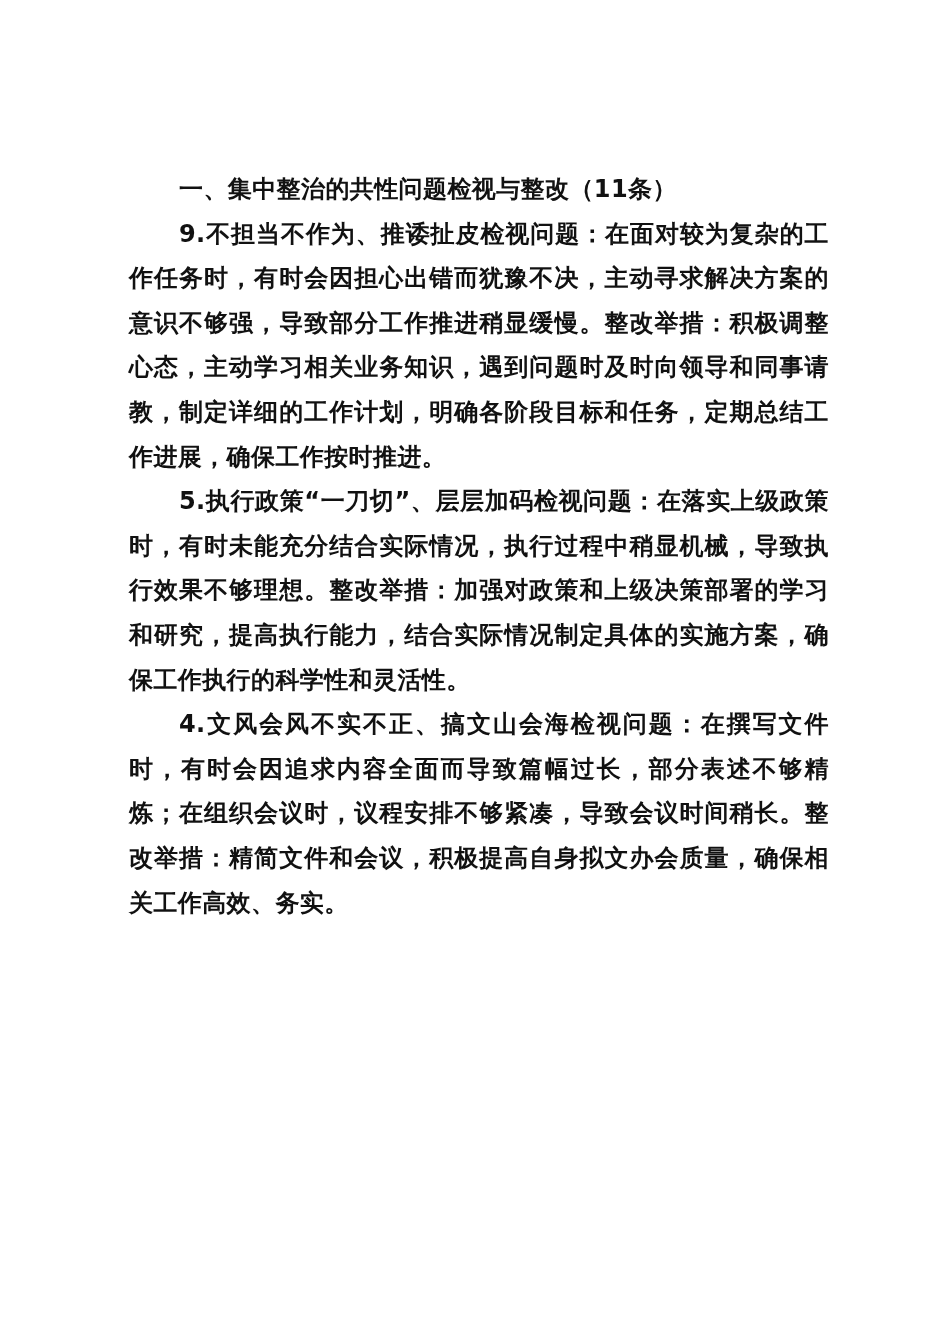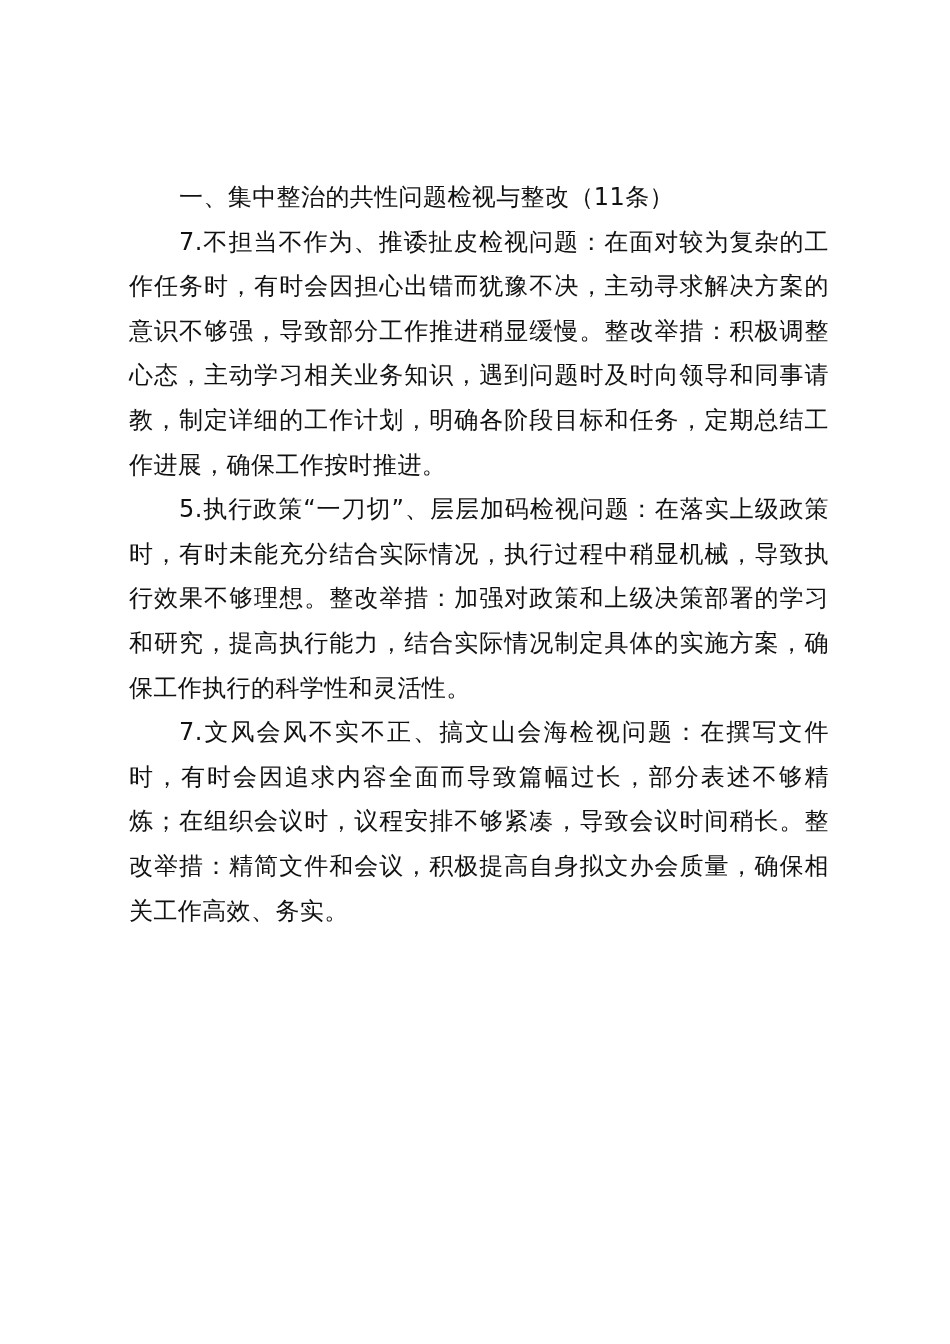--- a/index.html
+++ b/index.html
@@ -11,37 +11,38 @@
       width: 950px;
       height: 1344px;
       position: relative;
       overflow: hidden;
       font-family: "DejaVu Sans", "Liberation Sans", sans-serif;
       color: #111111;
     }
     .page {
       position: absolute;
       left: 129px;
-      top: 175px;
+      top: 167px;
       width: 700px;
+      font-weight: bold;
     }
     .para {
       margin: 0;
       font-size: 24px;
       line-height: 44.6px;
       text-align: justify;
       text-justify: inter-character;
       letter-spacing: 0.4px;
       word-break: break-all;
     }
     .indent {
       text-indent: 50px;
     }
   </style>
 </head>
 <body>
 
 <div class="page">
   <p class="para indent">一、集中整治的共性问题检视与整改（11条）</p>
-  <p class="para indent">7.不担当不作为、推诿扯皮检视问题：在面对较为复杂的工作任务时，有时会因担心出错而犹豫不决，主动寻求解决方案的意识不够强，导致部分工作推进稍显缓慢。整改举措：积极调整心态，主动学习相关业务知识，遇到问题时及时向领导和同事请教，制定详细的工作计划，明确各阶段目标和任务，定期总结工作进展，确保工作按时推进。</p>
+  <p class="para indent">9.不担当不作为、推诿扯皮检视问题：在面对较为复杂的工作任务时，有时会因担心出错而犹豫不决，主动寻求解决方案的意识不够强，导致部分工作推进稍显缓慢。整改举措：积极调整心态，主动学习相关业务知识，遇到问题时及时向领导和同事请教，制定详细的工作计划，明确各阶段目标和任务，定期总结工作进展，确保工作按时推进。</p>
   <p class="para indent">5.执行政策“一刀切”、层层加码检视问题：在落实上级政策时，有时未能充分结合实际情况，执行过程中稍显机械，导致执行效果不够理想。整改举措：加强对政策和上级决策部署的学习和研究，提高执行能力，结合实际情况制定具体的实施方案，确保工作执行的科学性和灵活性。</p>
-  <p class="para indent">7.文风会风不实不正、搞文山会海检视问题：在撰写文件时，有时会因追求内容全面而导致篇幅过长，部分表述不够精炼；在组织会议时，议程安排不够紧凑，导致会议时间稍长。整改举措：精简文件和会议，积极提高自身拟文办会质量，确保相关工作高效、务实。</p>
+  <p class="para indent">4.文风会风不实不正、搞文山会海检视问题：在撰写文件时，有时会因追求内容全面而导致篇幅过长，部分表述不够精炼；在组织会议时，议程安排不够紧凑，导致会议时间稍长。整改举措：精简文件和会议，积极提高自身拟文办会质量，确保相关工作高效、务实。</p>
 </div>
 
 </body></html>

